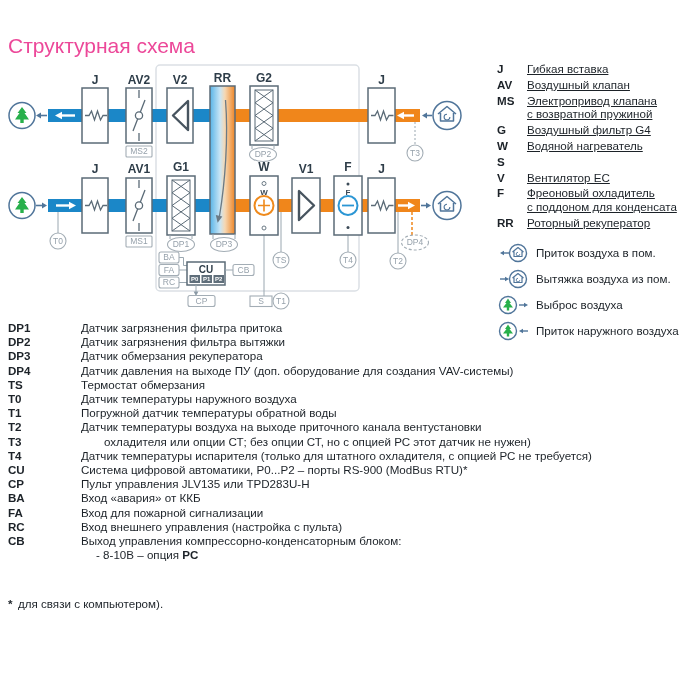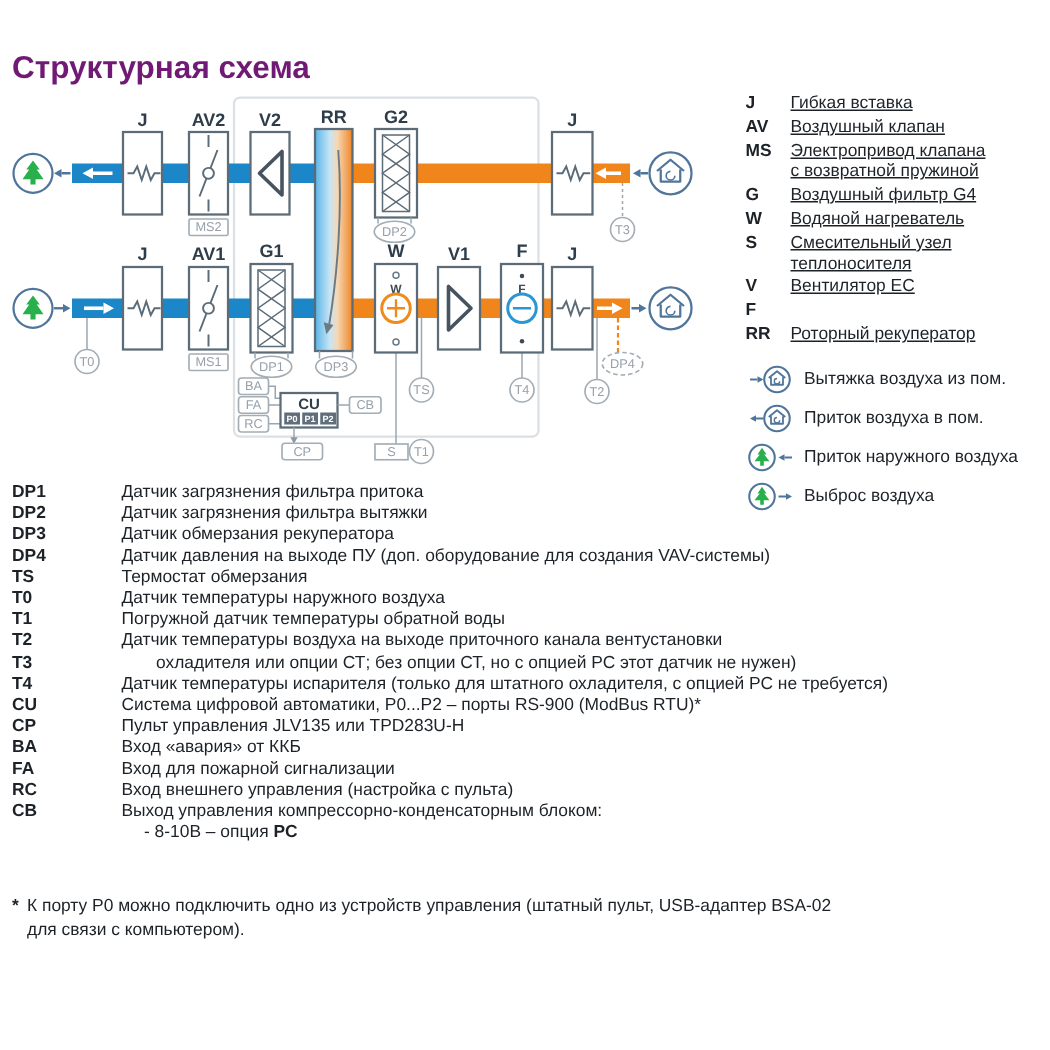--- a/index.html
+++ b/index.html
@@ -1,18 +1,18 @@
 <!DOCTYPE html>
 <html><head>
 <meta charset="utf-8">
 <style>
   * { margin:0; padding:0; box-sizing:border-box; }
   html,body { width:700px; height:700px; background:#fff; overflow:hidden;
               font-family:"Liberation Sans", sans-serif; color:#1c2228; }
-  #page-title { position:absolute; left:8px; top:34px; font-size:21px; font-weight:bold; color:#701a75; }
+  #page-title { position:absolute; left:8px; top:34px; font-size:21px; font-weight:normal; color:#ec4899; }
 
   
   #schematic { position:absolute; left:0; top:58px; width:497px; height:264px; }
   #schematic text { font-family:"Liberation Sans", sans-serif; }
   .lbl      { font-size:12px; font-weight:bold; fill:#2e3d49; text-anchor:middle; }
   .lbl-sm   { font-size:8.5px; fill:#96a1ab; text-anchor:middle; }
   .lbl-inner{ font-size:8px; font-weight:bold; fill:#3c4b58; text-anchor:middle; }
   .lbl-cu   { font-size:10px; font-weight:bold; fill:#2e3d49; text-anchor:middle; }
   .lbl-p    { font-size:6px; font-weight:bold; fill:#ffffff; text-anchor:middle; }
   .box      { fill:#fff; stroke:#5b6b77; stroke-width:1.5; }
@@ -319,80 +319,80 @@
       </div>
   </div>
   <div class="lg-row">
     <div class="lg-key">W</div>
     <div class="lg-txt">
         <div>Водяной нагреватель</div>
       </div>
   </div>
   <div class="lg-row">
     <div class="lg-key">S</div>
-    <div class="lg-txt">
-      <div>Смесительный узел</div>
-      <div>теплоносителя</div>
-    </div>
   </div>
   <div class="lg-row">
     <div class="lg-key">V</div>
     <div class="lg-txt">
         <div>Вентилятор EC</div>
       </div>
   </div>
   <div class="lg-row">
     <div class="lg-key">F</div>
+    <div class="lg-txt">
+      <div>Фреоновый охладитель</div>
+      <div>с поддоном для конденсата</div>
+    </div>
   </div>
   <div class="lg-row">
     <div class="lg-key">RR</div>
     <div class="lg-txt">
         <div>Роторный рекуператор</div>
       </div>
   </div>
 
   <div id="flow-legend">
+    <div class="fl-row">
+      <svg width="34" height="22" viewBox="0 0 34 22">
+        <circle cx="21" cy="11" r="8.5" fill="none" stroke="#50759a" stroke-width="1.4"></circle>
+        <path d="M15.5,10 L21,5.5 L26.5,10 M17,9.5 V14.5 H25 V9.5" stroke="#50759a" stroke-width="1.2" fill="none" stroke-linejoin="round"></path>
+        <path d="M21,10.3 a1.8,1.8 0 1 0 1.8,1.8" stroke="#50759a" stroke-width="0.9" fill="none"></path>
+        <line x1="12" y1="11" x2="7" y2="11" stroke="#50759a" stroke-width="1.4"></line>
+        <polygon points="7,8.8 7,13.2 3,11" fill="#50759a"></polygon>
+      </svg>
+      <span class="fl-lbl">Приток воздуха в пом.</span>
+    </div>
     <div class="fl-row">
       <svg width="34" height="22" viewBox="0 0 34 22">
         <circle cx="21" cy="11" r="8.5" fill="none" stroke="#50759a" stroke-width="1.4"></circle>
         <path d="M15.5,10 L21,5.5 L26.5,10 M17,9.5 V14.5 H25 V9.5" stroke="#50759a" stroke-width="1.2" fill="none" stroke-linejoin="round"></path>
         <path d="M21,10.3 a1.8,1.8 0 1 0 1.8,1.8" stroke="#50759a" stroke-width="0.9" fill="none"></path>
         <line x1="3" y1="11" x2="8" y2="11" stroke="#50759a" stroke-width="1.4"></line>
         <polygon points="8,8.8 8,13.2 12,11" fill="#50759a"></polygon>
       </svg>
       <span class="fl-lbl">Вытяжка воздуха из пом.</span>
     </div>
     <div class="fl-row">
       <svg width="34" height="22" viewBox="0 0 34 22">
-        <circle cx="21" cy="11" r="8.5" fill="none" stroke="#50759a" stroke-width="1.4"></circle>
-        <path d="M15.5,10 L21,5.5 L26.5,10 M17,9.5 V14.5 H25 V9.5" stroke="#50759a" stroke-width="1.2" fill="none" stroke-linejoin="round"></path>
-        <path d="M21,10.3 a1.8,1.8 0 1 0 1.8,1.8" stroke="#50759a" stroke-width="0.9" fill="none"></path>
-        <line x1="12" y1="11" x2="7" y2="11" stroke="#50759a" stroke-width="1.4"></line>
-        <polygon points="7,8.8 7,13.2 3,11" fill="#50759a"></polygon>
+        <circle cx="11" cy="11" r="8.5" fill="none" stroke="#50759a" stroke-width="1.4"></circle>
+        <polygon fill="#27b04b" points="11,4.5 14,9 12.5,9 16,13.5 12.2,13.5 12.2,16.5 9.8,16.5 9.8,13.5 6,13.5 9.5,9 8,9"></polygon>
+        <line x1="22" y1="11" x2="27" y2="11" stroke="#50759a" stroke-width="1.4"></line>
+        <polygon points="27,8.8 27,13.2 31,11" fill="#50759a"></polygon>
       </svg>
-      <span class="fl-lbl">Приток воздуха в пом.</span>
+      <span class="fl-lbl">Выброс воздуха</span>
     </div>
     <div class="fl-row">
       <svg width="34" height="22" viewBox="0 0 34 22">
         <circle cx="11" cy="11" r="8.5" fill="none" stroke="#50759a" stroke-width="1.4"></circle>
         <polygon fill="#27b04b" points="11,4.5 14,9 12.5,9 16,13.5 12.2,13.5 12.2,16.5 9.8,16.5 9.8,13.5 6,13.5 9.5,9 8,9"></polygon>
         <line x1="31" y1="11" x2="26" y2="11" stroke="#50759a" stroke-width="1.4"></line>
         <polygon points="26,8.8 26,13.2 22,11" fill="#50759a"></polygon>
       </svg>
       <span class="fl-lbl">Приток наружного воздуха</span>
     </div>
-    <div class="fl-row">
-      <svg width="34" height="22" viewBox="0 0 34 22">
-        <circle cx="11" cy="11" r="8.5" fill="none" stroke="#50759a" stroke-width="1.4"></circle>
-        <polygon fill="#27b04b" points="11,4.5 14,9 12.5,9 16,13.5 12.2,13.5 12.2,16.5 9.8,16.5 9.8,13.5 6,13.5 9.5,9 8,9"></polygon>
-        <line x1="22" y1="11" x2="27" y2="11" stroke="#50759a" stroke-width="1.4"></line>
-        <polygon points="27,8.8 27,13.2 31,11" fill="#50759a"></polygon>
-      </svg>
-      <span class="fl-lbl">Выброс воздуха</span>
-    </div>
   </div>
 </div>
 
 <div id="abbr">
   <div class="ab-row">
     <div class="ab-k">DP1</div>
     <div class="ab-t">Датчик загрязнения фильтра притока</div>
   </div>
   <div class="ab-row">
     <div class="ab-k">DP2</div>
@@ -457,16 +457,15 @@
     <div class="ab-t">
       <div>Выход управления компрессорно-конденсаторным блоком:</div>
       <div class="ab-sub"><span>- 8-10В – опция </span><b>PC</b></div>
     </div>
   </div>
 </div>
 
 <div id="footnote">
   <div class="fn-body">
     <span class="fn-star">*</span>
-    <div>К порту P0 можно подключить одно из устройств управления (штатный пульт, USB-адаптер BSA-02</div>
     <div>для связи с компьютером).</div>
   </div>
 </div>
 
 </body></html>

